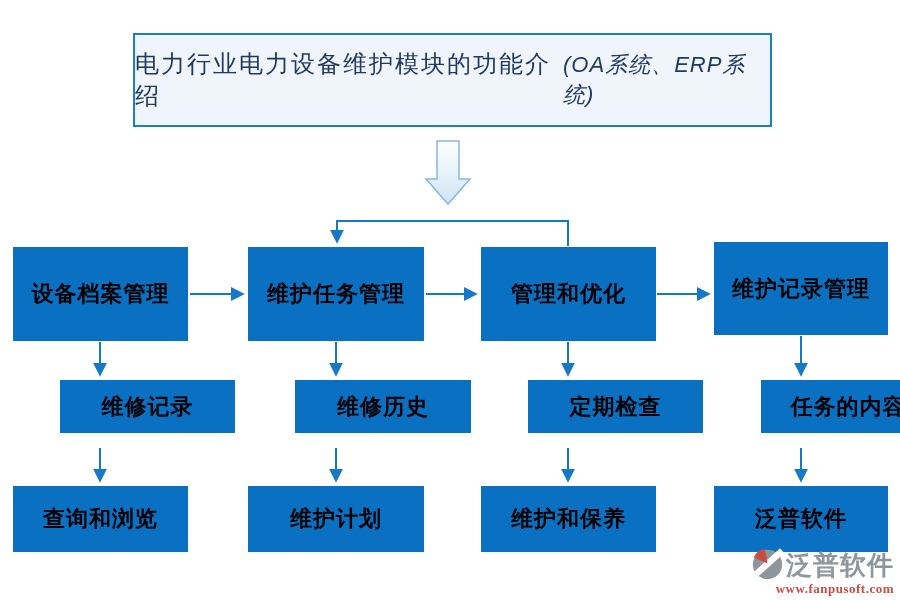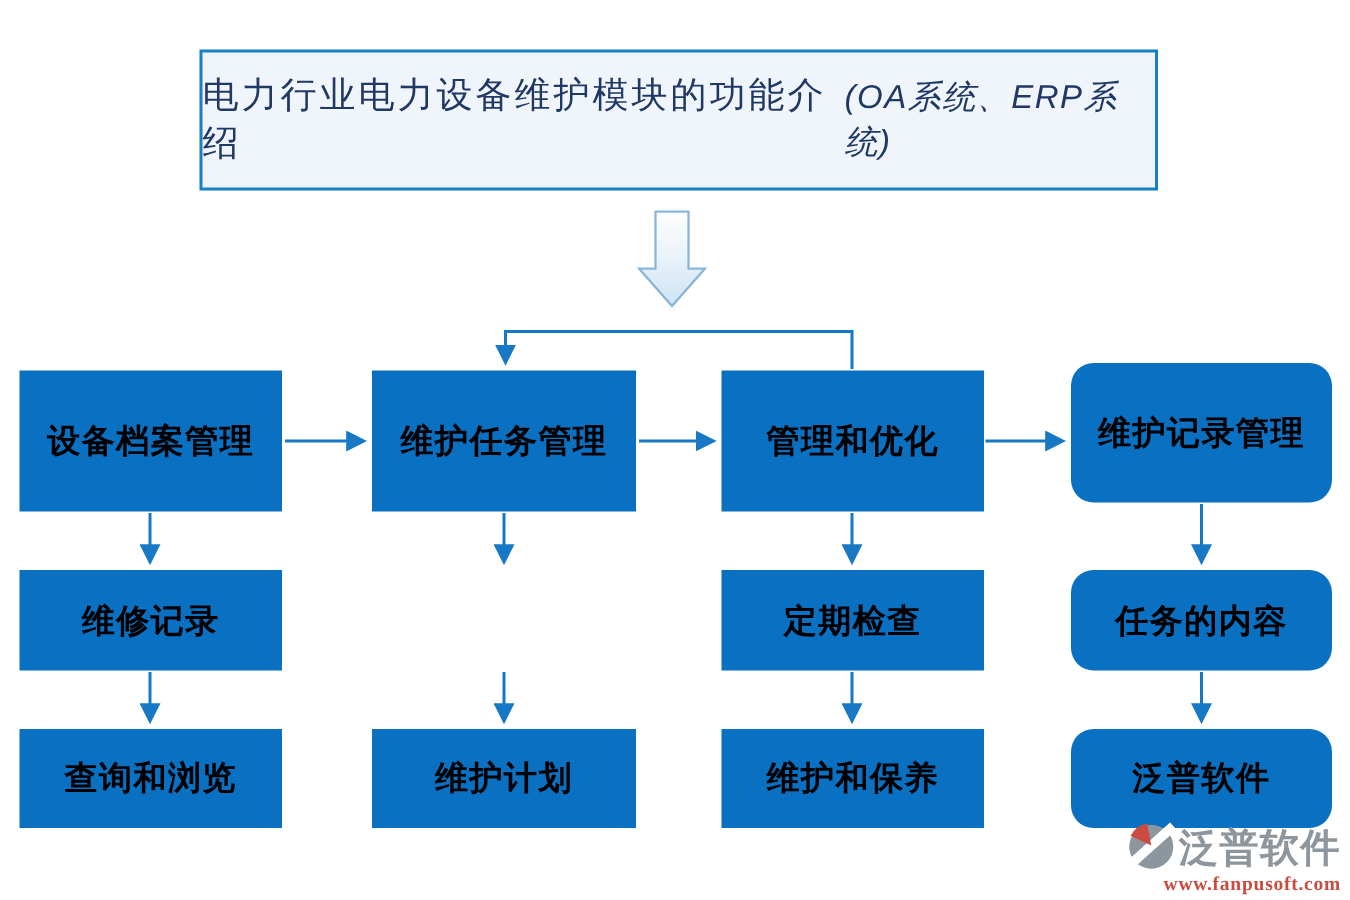--- a/index.html
+++ b/index.html
@@ -32,26 +32,26 @@
   .title-line2{font-size:22px;font-style:italic;letter-spacing:1px;line-height:30px;}
 
   .connectors{position:absolute;left:0;top:0;width:900px;height:600px;pointer-events:none;}
 
   .node{
     position:absolute;background:var(--node-blue);color:#000000;
     display:flex;align-items:center;justify-content:center;
     font-size:22px;font-weight:bold;letter-spacing:1px;text-align:left;
   }
   .r1{top:247px;height:94px;}
-  .r2{top:380px;height:67px;}
+  .r2{top:380px;height:53px;margin-left:47px;}
   .r3{top:486px;height:66px;}
   .c1{left:13px;width:175px;}
   .c2{left:248px;width:176px;}
   .c3{left:481px;width:175px;}
-  .c4{left:714px;width:174px;border-radius:15px;}
+  .c4{left:714px;width:174px;}
   .r1.c4{top:242px;height:93px;}
 
   .logo{
     position:absolute;left:752px;top:548px;width:142px;
     display:flex;flex-direction:column;align-items:flex-end;
   }
   .logo-row{display:flex;align-items:center;gap:2px;}
   .logo-name{
     color:var(--logo-gray);font-size:26px;font-weight:bold;letter-spacing:1px;
     line-height:30px;white-space:nowrap;
@@ -103,20 +103,21 @@
     <path d="M801 336 V374" fill="none" style="stroke:var(--line-blue)" stroke-width="2" marker-end="url(#arr)"></path>
     <path d="M801 448 V480" fill="none" style="stroke:var(--line-blue)" stroke-width="2" marker-end="url(#arr)"></path>
   </svg>
 
   <div class="node r1 c1">设备档案管理</div>
   <div class="node r1 c2">维护任务管理</div>
   <div class="node r1 c3">管理和优化</div>
   <div class="node r1 c4">维护记录管理</div>
 
   <div class="node r2 c1">维修记录</div>
+  <div class="node r2 c2">维修历史</div>
   <div class="node r2 c3">定期检查</div>
   <div class="node r2 c4">任务的内容</div>
 
   <div class="node r3 c1">查询和浏览</div>
   <div class="node r3 c2">维护计划</div>
   <div class="node r3 c3">维护和保养</div>
   <div class="node r3 c4">泛普软件</div>
 
   <div class="logo">
     <div class="logo-row">

